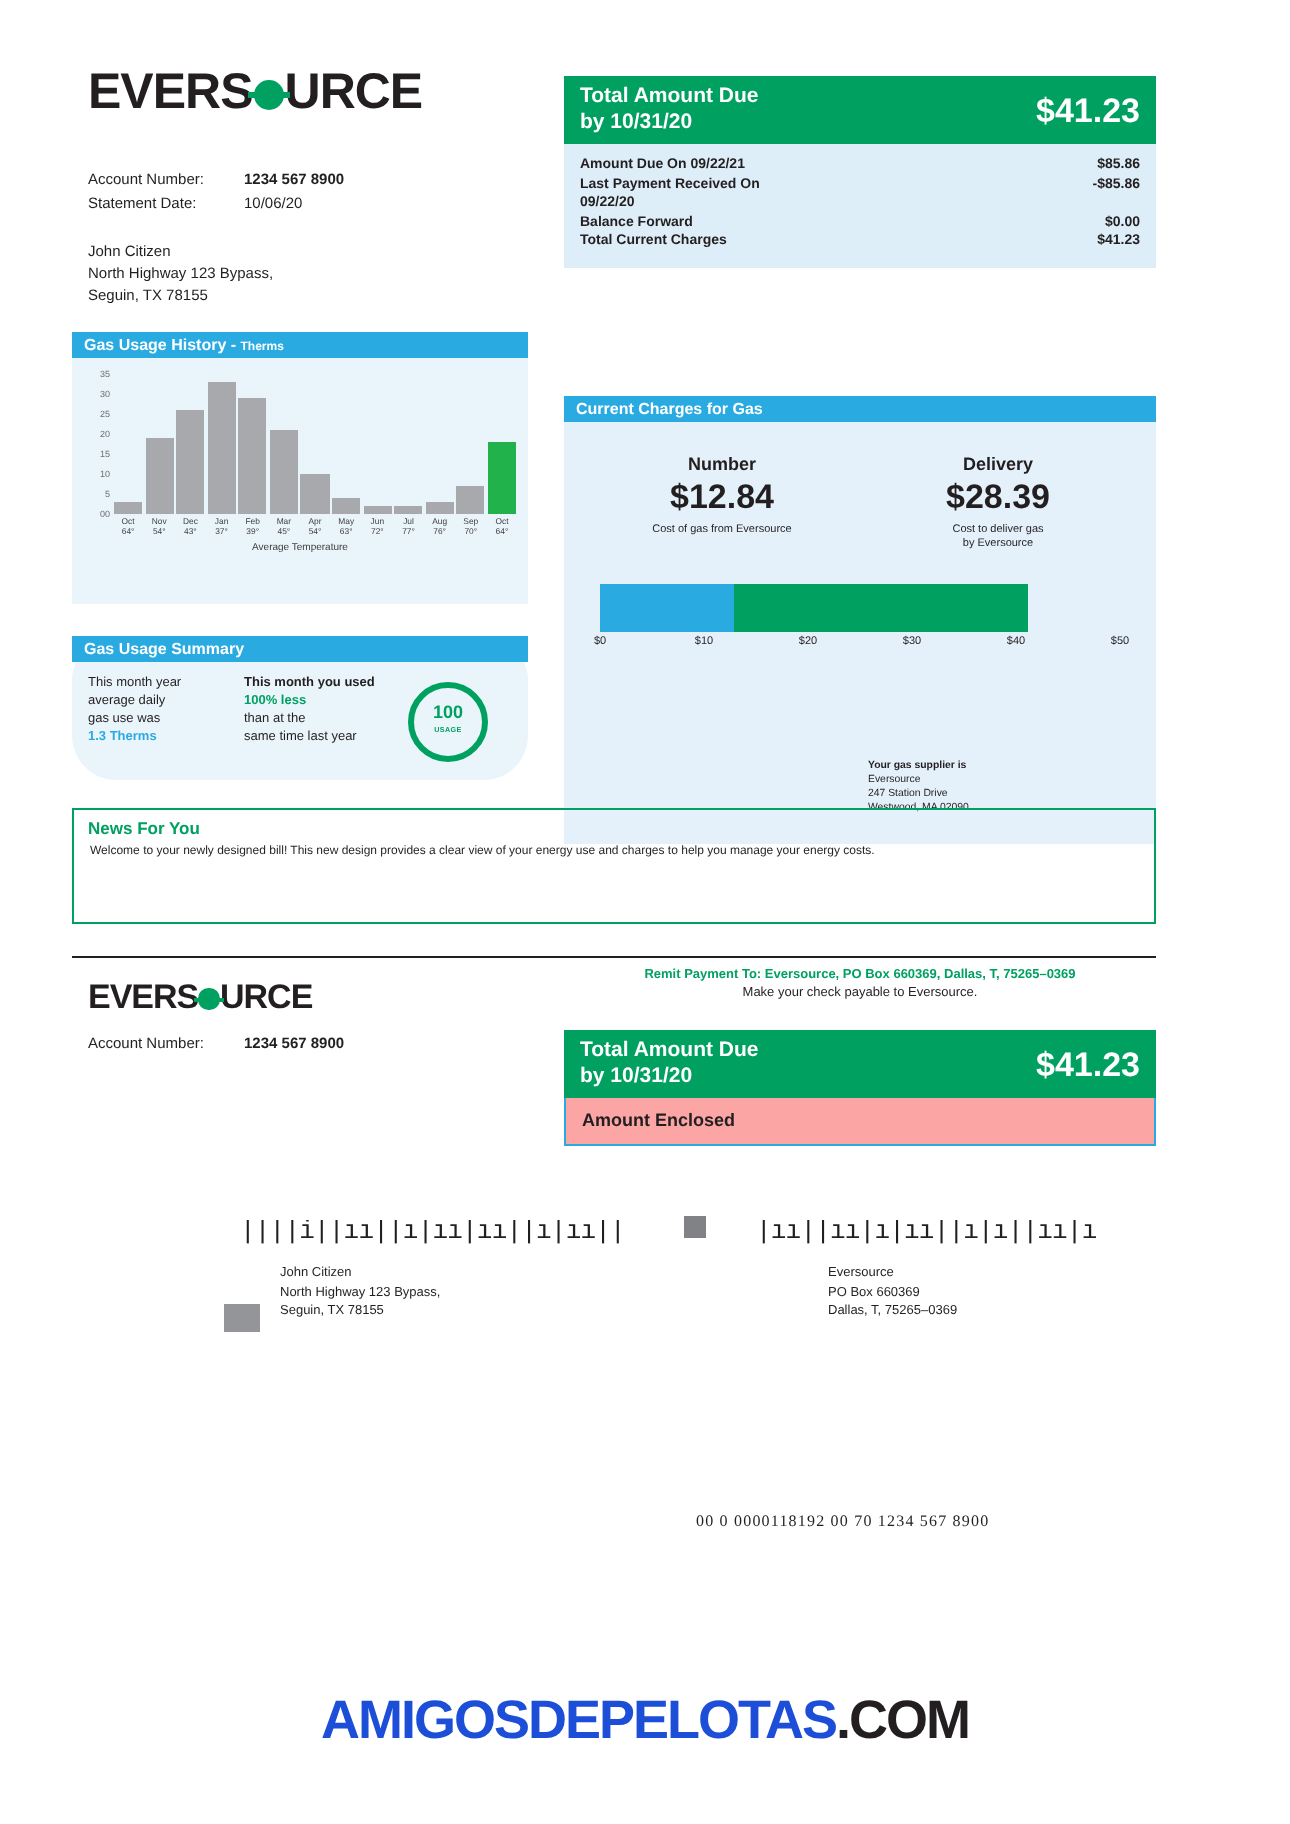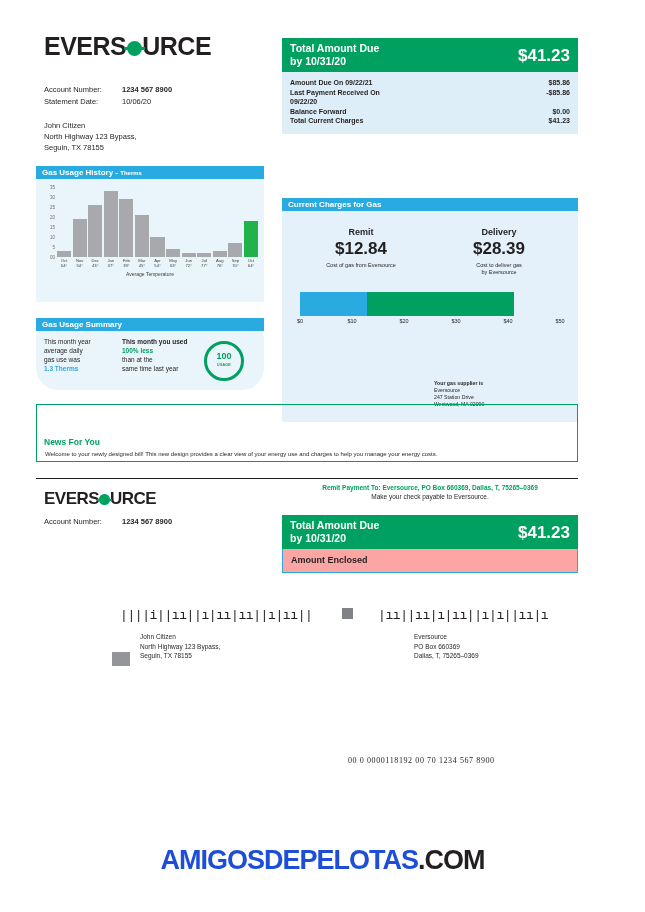--- a/index.html
+++ b/index.html
@@ -76,21 +76,21 @@
   .barwrap{margin:16px 18px 0 18px;position:relative;height:24px;}
   .segblue{position:absolute;left:0;top:0;height:24px;background:#29abe2;}
   .seggreen{position:absolute;top:0;height:24px;background:#00a160;}
   .scale{position:relative;margin:2px 18px 0 18px;height:10px;}
   .scale span{position:absolute;font-size:5.5px;color:#231f20;transform:translateX(-50%);}
   .supplier{position:absolute;left:152px;top:182px;font-size:5.2px;line-height:7px;}
   .supplier b{font-weight:bold;}
 
   
   #news-panel{position:absolute;left:36px;top:404px;width:542px;height:58px;border:1px solid #00a160;box-sizing:border-box;}
-  #news-title{color:#00a160;font-weight:bold;font-size:8.5px;padding:4px 0 0 7px;margin-top:28px;}
+  #news-title{color:#00a160;font-weight:bold;font-size:8.5px;padding:4px 0 0 7px;}
   #news-text{font-size:6px;padding:3px 8px 0 8px;line-height:9px;}
 
   
   #divider{position:absolute;left:36px;top:478px;width:542px;height:1px;background:#231f20;}
 
   
   #logo-stub{position:absolute;left:44px;top:489px;font-size:17px;}
   #stub-acct{position:absolute;left:44px;top:517px;font-size:7.5px;}
   #stub-acct .lbl{display:inline-block;width:78px;}
   #stub-acct .val{font-weight:bold;}
@@ -251,21 +251,21 @@
     </div>
   </div>
 
   <div id="charges-panel">
     <div id="charges-head">
       <span>Current Charges for Gas</span>
     </div>
 
     <div class="charge-cols">
       <div class="charge-col">
-        <div class="ttl">Remit</div>
+        <div class="ttl">Number</div>
         <div class="val">$12.84</div>
         <div class="note">Cost of gas from Eversource</div>
       </div>
       <div class="charge-col">
         <div class="ttl">Delivery</div>
         <div class="val">$28.39</div>
         <div class="note">Cost to deliver gas</div>
         <div class="note" style="margin-top:0">by  Eversource</div>
       </div>
     </div>

